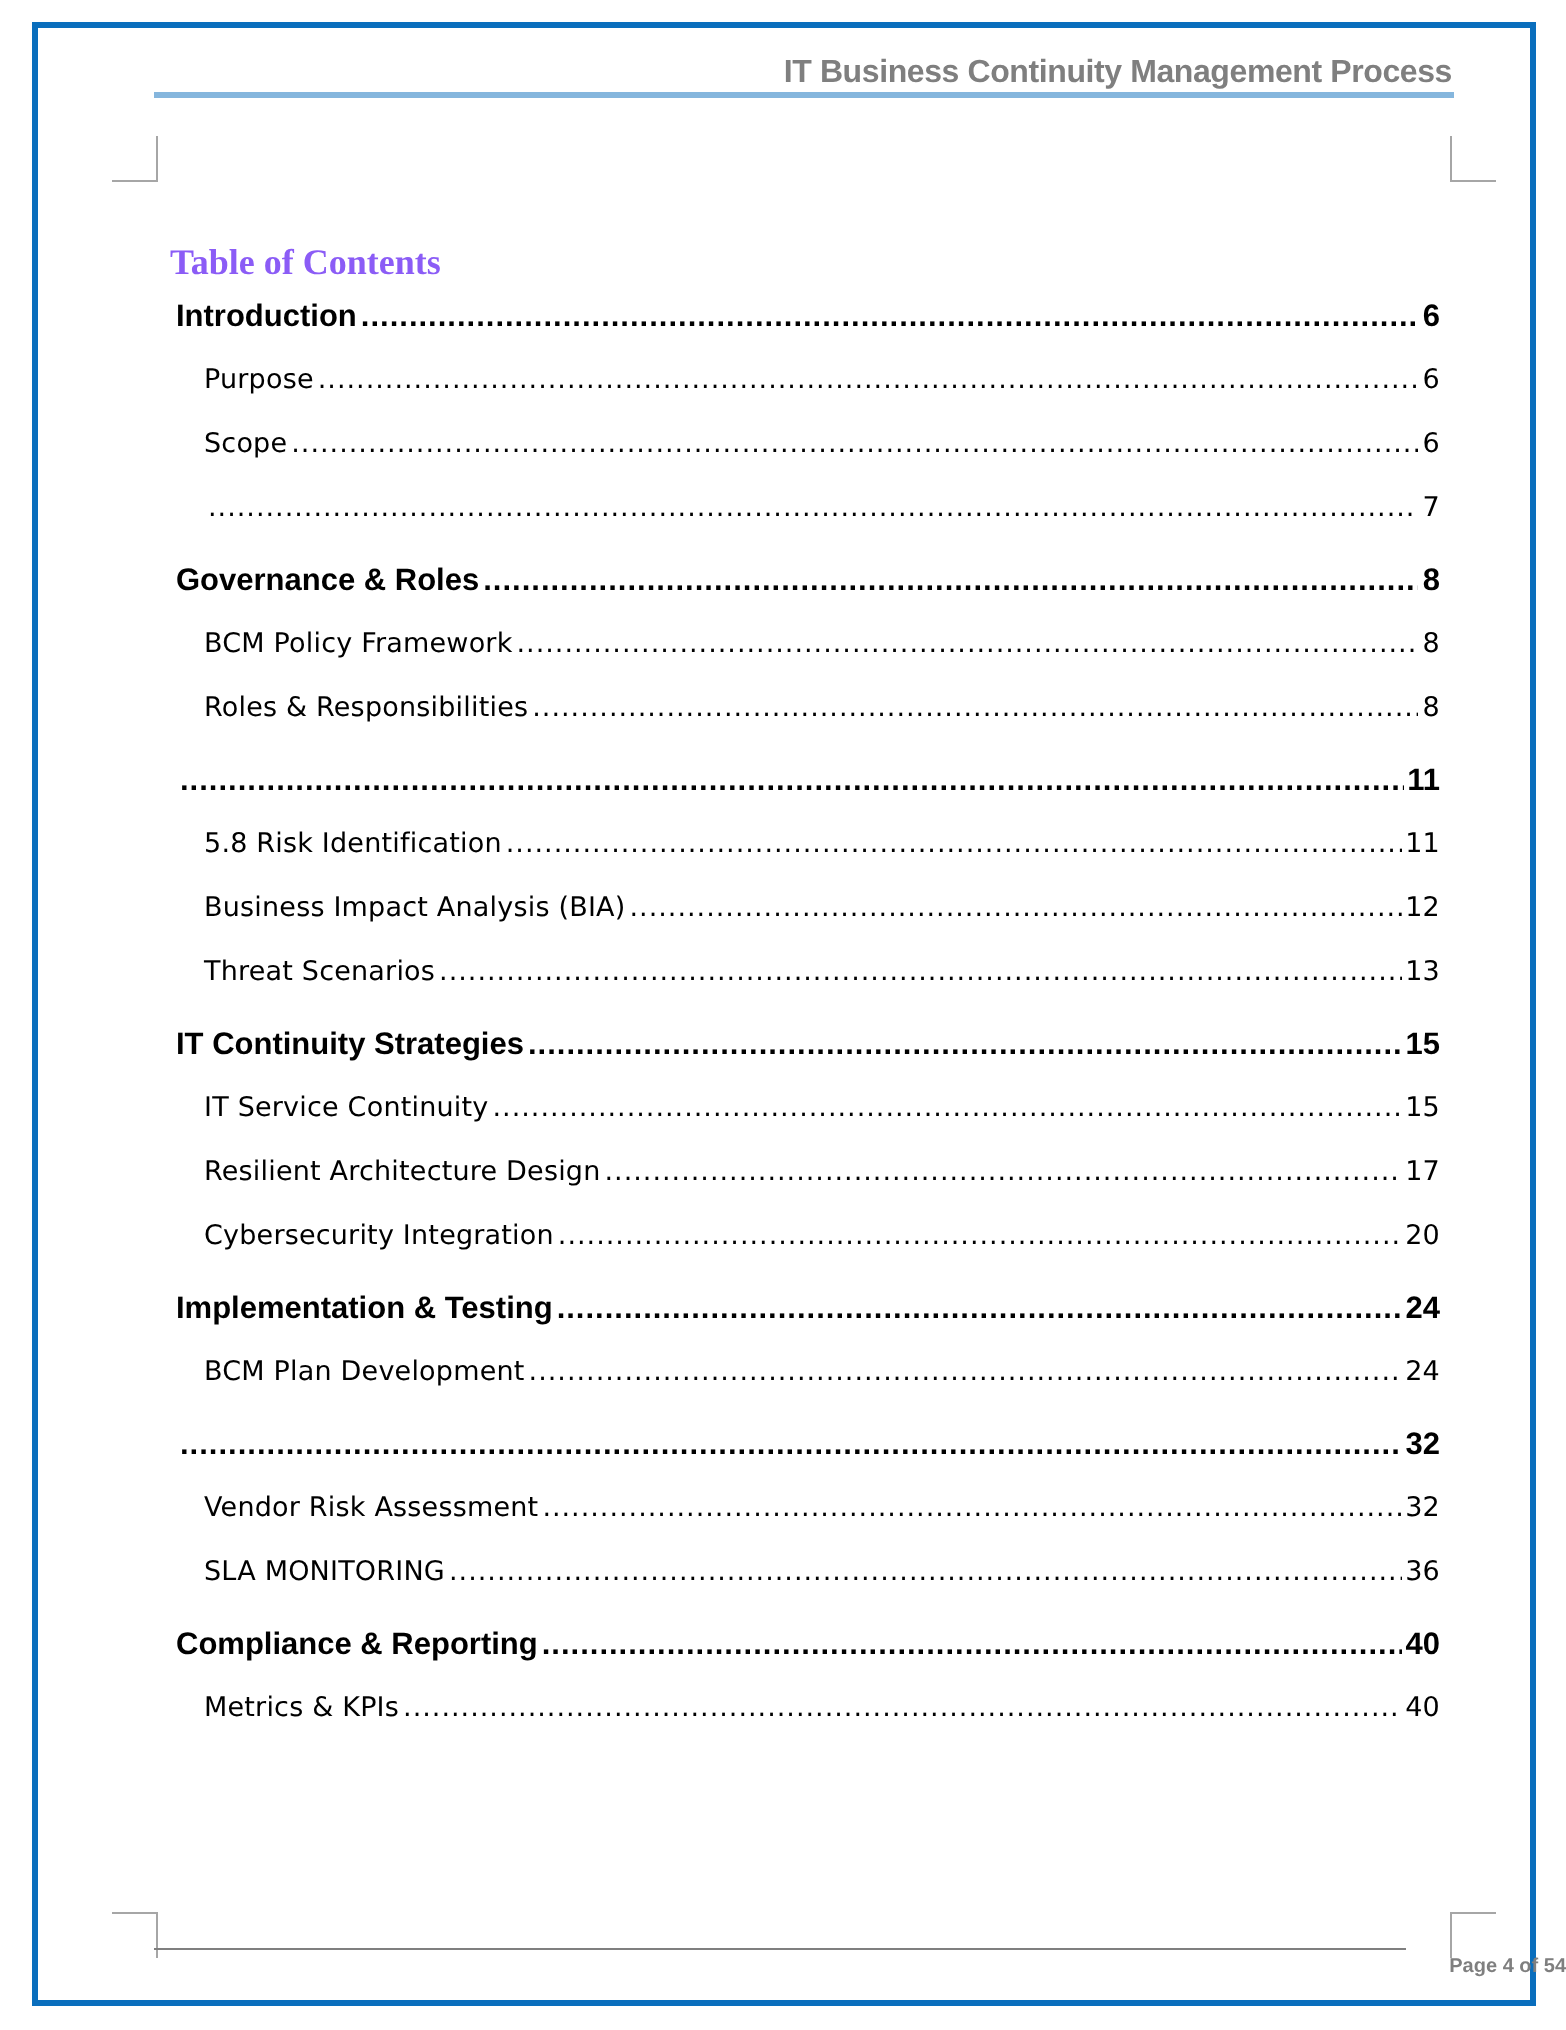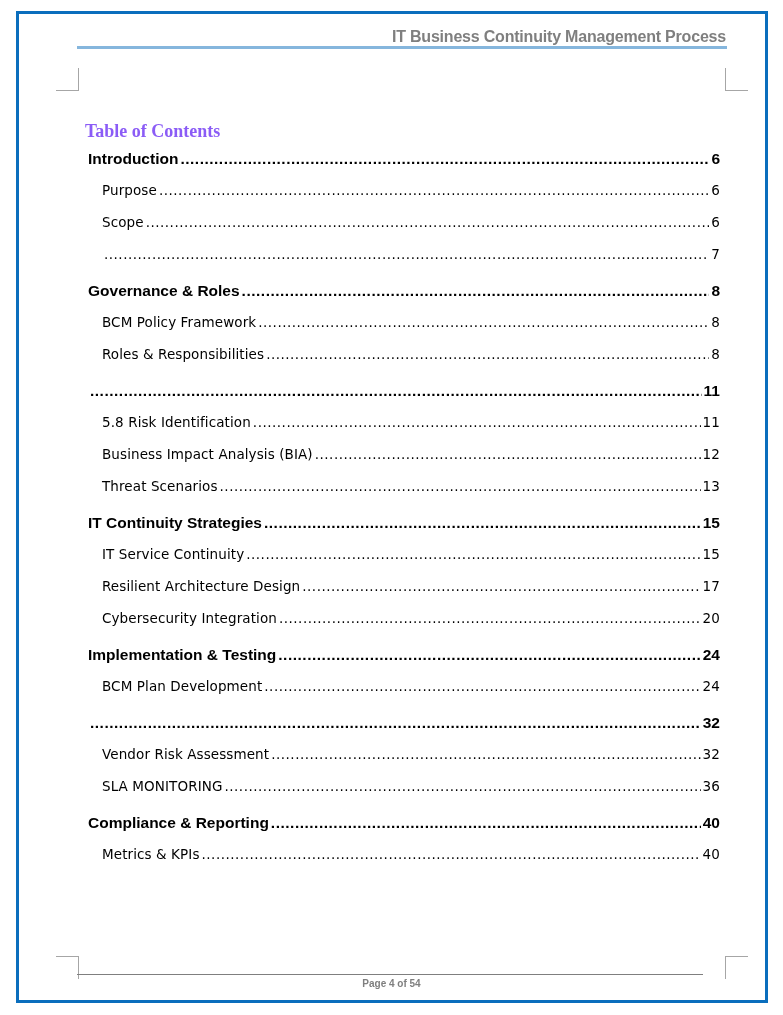--- a/index.html
+++ b/index.html
@@ -16,21 +16,21 @@
   .toc { position:absolute; left:88px; top:150px; width:632px; }
   .entry { display:flex; align-items:baseline; white-space:nowrap; overflow:hidden; color:#000; }
   .entry .label { flex:0 0 auto; }
   .entry .dots { flex:1 1 auto; overflow:hidden; margin:0 2px; }
   .entry .dots::after { content:"................................................................................................................................................................................................................................................"; letter-spacing:0.5px; }
   .entry .pg { flex:0 0 auto; }
   .lvl1 { font-size:15.5px; font-weight:bold; height:20px; margin-top:9px; }
   .lvl1.first { margin-top:0; }
   .lvl2 { font-family:"DejaVu Sans", sans-serif; font-size:13.5px; font-weight:normal; padding-left:14px; height:20px; margin-top:12px; letter-spacing:0.1px; }
   .footer-rule { position:absolute; left:77px; top:974px; width:626px; height:1px; background:#7f7f7f; }
-  .footer-text { position:absolute; left:0; width:783px; top:978px; text-align:center; font-size:10px; font-weight:bold; color:#7f7f7f; }
+  .footer-text { position:absolute; left:0; width:783px; top:978px; text-align:right; font-size:10px; font-weight:bold; color:#7f7f7f; }
 </style>
 </head>
 <body>
 
 <div class="page-frame"></div>
 <div class="header-title">IT Business Continuity Management Process</div>
 <div class="header-rule"></div>
 <div class="corner c-tl"></div>
 <div class="corner c-tr"></div>
 <div class="corner c-bl"></div>

